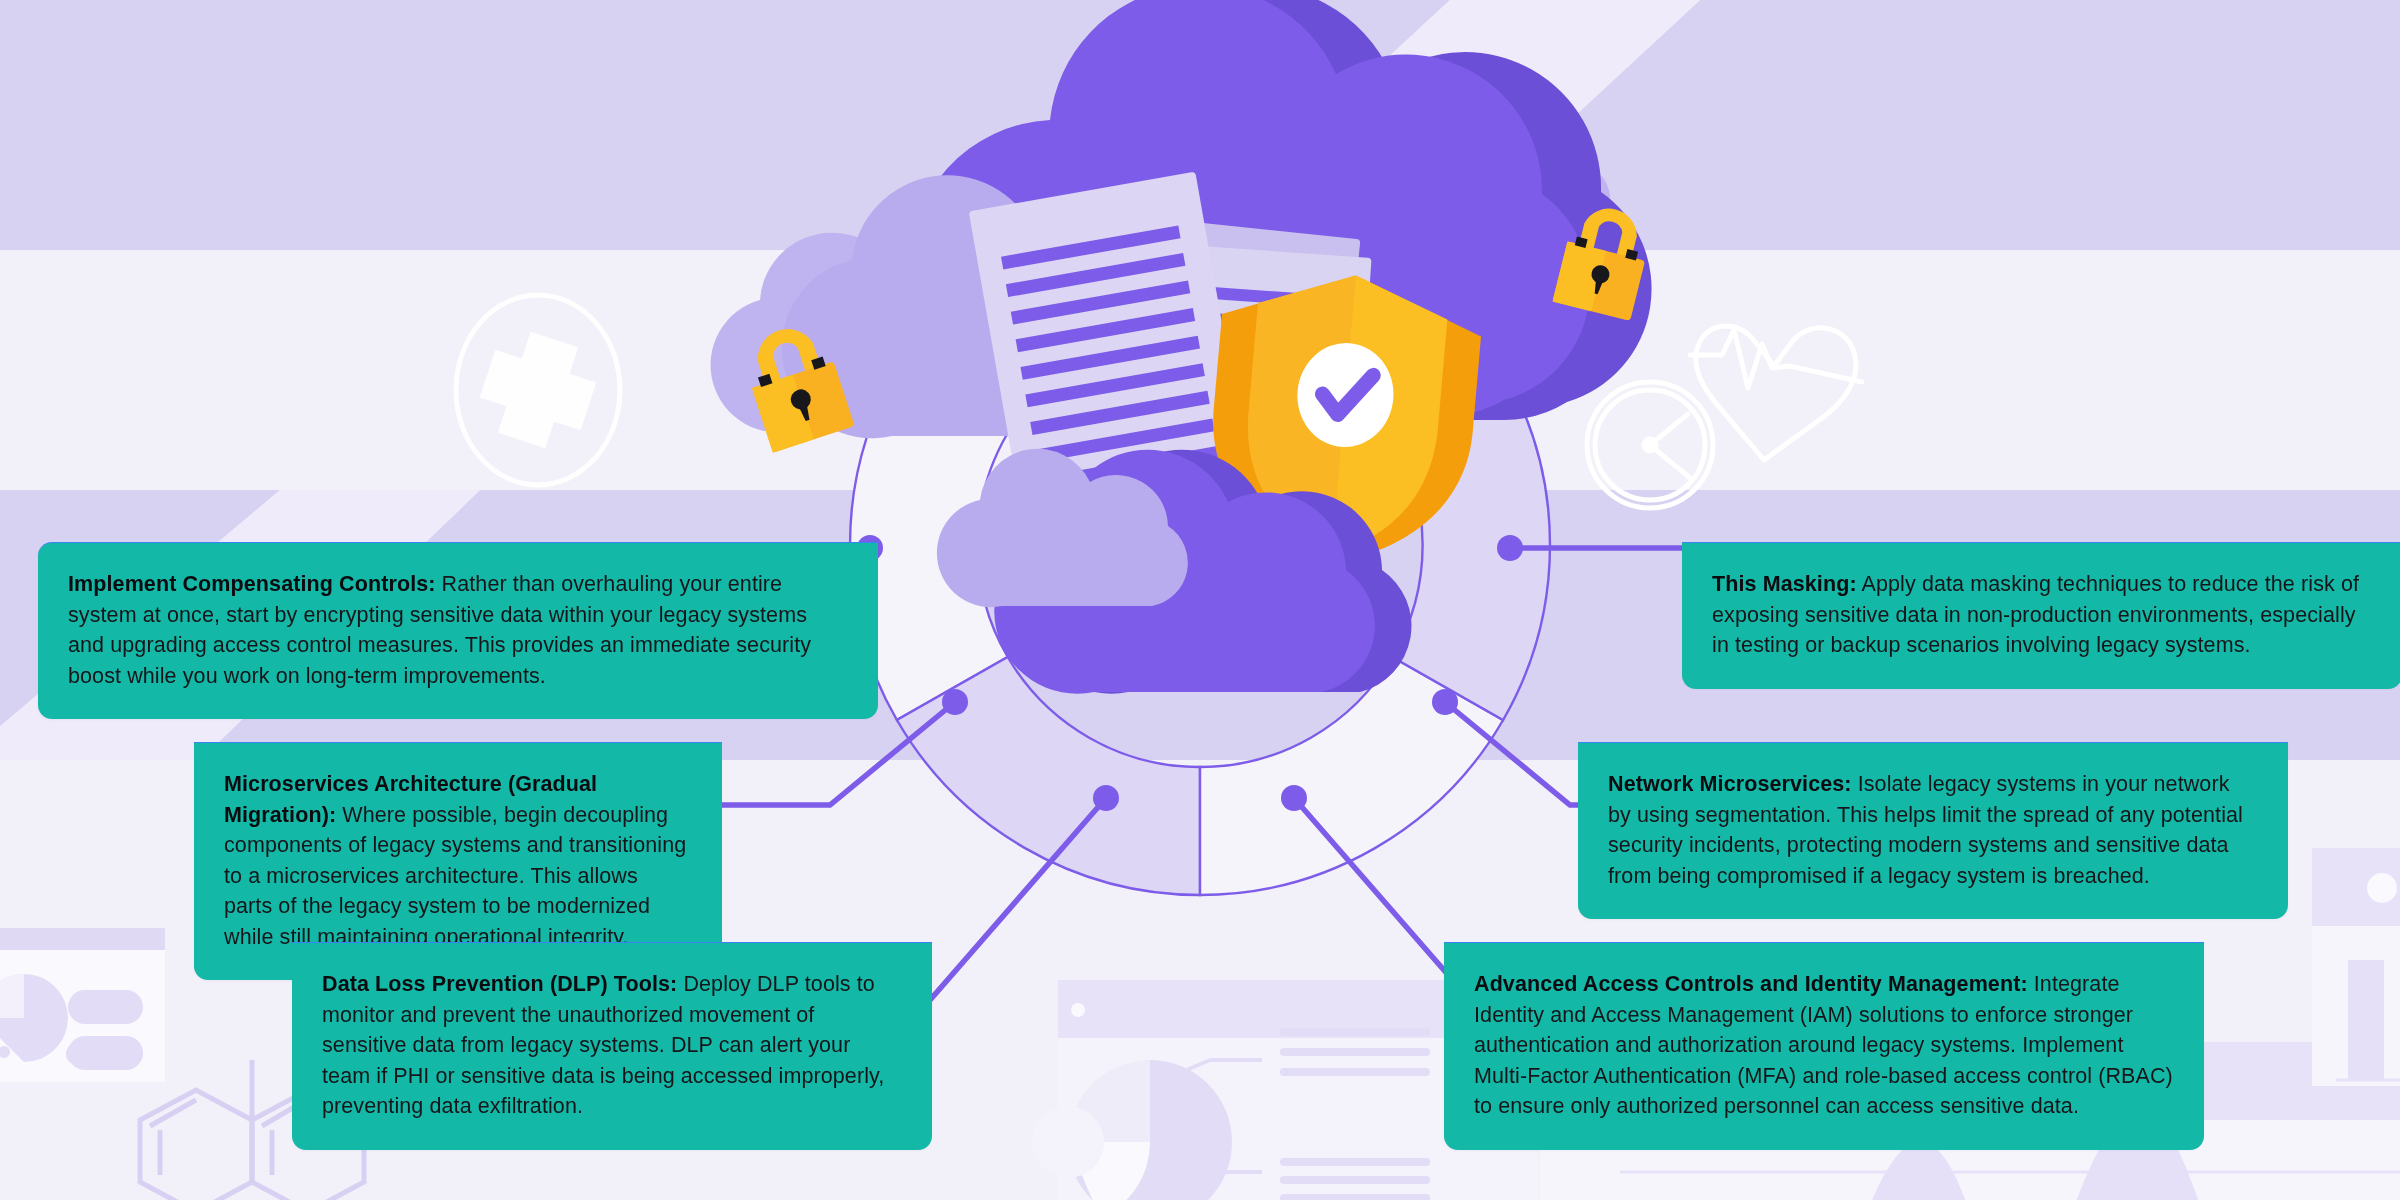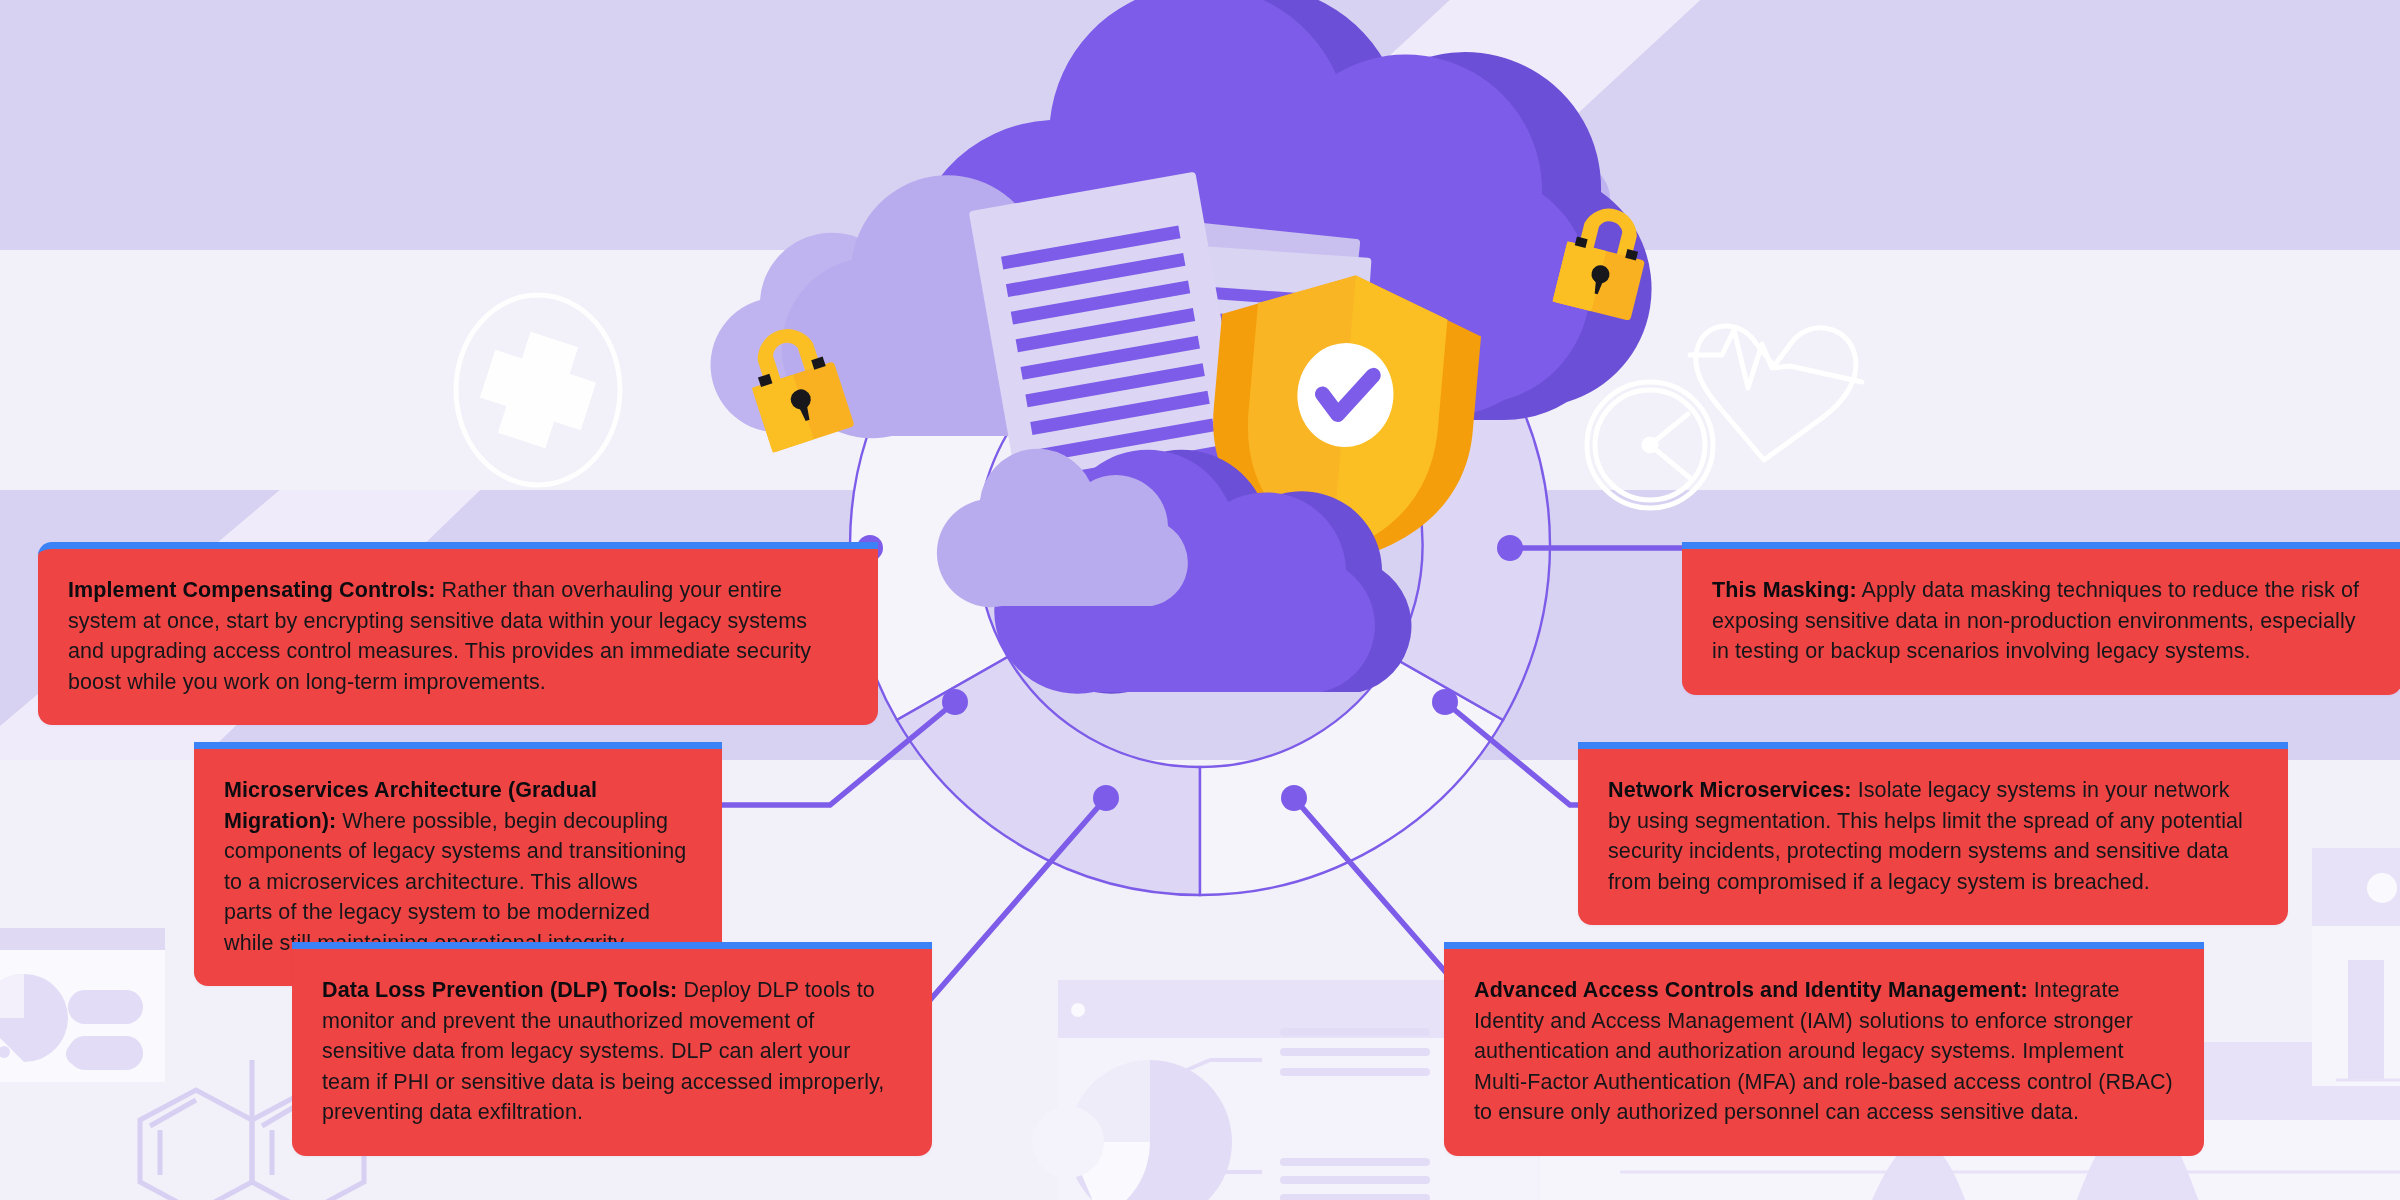--- a/index.html
+++ b/index.html
@@ -10,22 +10,22 @@
     position:relative;
     overflow:hidden;
   }
   #stage { position:absolute; inset:0; width:2400px; height:1200px; }
   .layer { position:absolute; inset:0; width:2400px; height:1200px; }
   svg.layer { display:block; }
 
   
   .card {
     position:absolute;
-    background:#ef4444;
-    border-top:7px solid #3b82f6;
+    background:#14b8a6;
+    border-top:1px solid #3b82f6;
     border-radius:0 0 14px 14px;
     padding:26px 30px 28px 30px;
     box-shadow:0 1px 3px rgba(80,60,160,.05);
     z-index:40;
   }
   .card p {
     font-size:21.5px;
     line-height:1.42;
     color:#16161A;
     letter-spacing:.1px;

